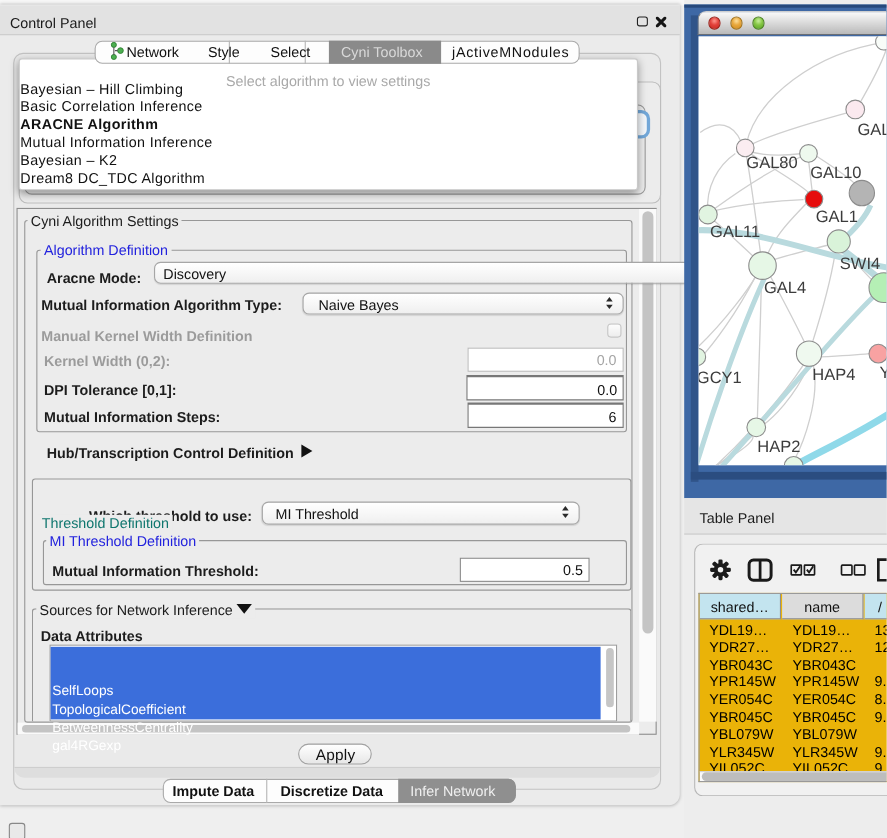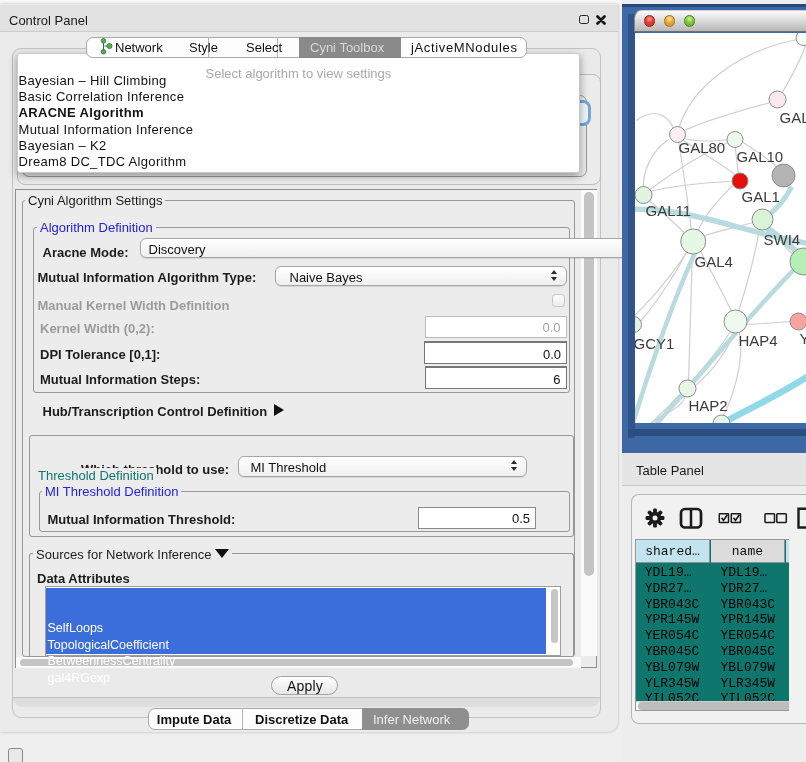--- a/index.html
+++ b/index.html
@@ -241,21 +241,21 @@
 <rect x="75.3" y="8.8" width="9.2" height="8.8" rx="0.5"></rect>
       <rect x="87.3" y="8.8" width="9.2" height="8.8" rx="0.5"></rect>
 <path d="M77.5 12.8 l2 2.6 3.8-5.6" stroke-width="1.7"></path>
       <path d="M89.5 12.8 l2 2.6 3.8-5.6" stroke-width="1.7"></path>
 <rect x="121" y="8.8" width="9.5" height="8.8" rx="0.8"></rect>
       <rect x="132.8" y="8.8" width="9.5" height="8.8" rx="0.8"></rect>
 </g>
 <path d="M154.5 3.8 h8.5 l5.5 5.5 v13.2 h-14 z" fill="none" stroke="#1b1b1b" stroke-width="2.4"></path>
 </svg>
 
-<div class="ab" style="left:635.2px;top:538.8px;width:154px;height:172.7px;background:#0f766e;border-left:1px solid #999;border-top:1px solid #999;border-bottom:1.5px solid #999;overflow:hidden;font-family:Liberation Mono, monospace;">
+<div class="ab" style="left:635.2px;top:538.8px;width:171px;height:172.7px;background:#eab308;border-left:1px solid #999;border-top:1px solid #999;border-bottom:1.5px solid #999;overflow:hidden;">
  <div class="ab" style="left:0;top:0;width:73.6px;height:23px;background:#c3e4ef;border-right:1px solid #8f8f8f;border-bottom:1px solid #8f8f8f;text-align:center;font-size:13px;color:#111;padding-top:4px;">shared…</div>
  <div class="ab" style="left:74.6px;top:0;width:74.3px;height:23px;background:#dcdcdc;border-right:1px solid #8f8f8f;border-bottom:1px solid #8f8f8f;text-align:center;font-size:13px;color:#111;padding-top:4px;">name</div>
  <div class="ab" style="left:149.9px;top:0;width:22px;height:23px;background:#c3e4ef;border-bottom:1px solid #8f8f8f;font-size:13px;color:#111;padding:4px 0 0 12px;">/</div>
  <div class="ab" style="left:8.5px;top:25.2px;font-size:13px;color:#000;line-height:15.8px;white-space:pre;">YDL19…
 YDR27…
 YBR043C
 YPR145W
 YER054C
 YBR045C
 YBL079W

